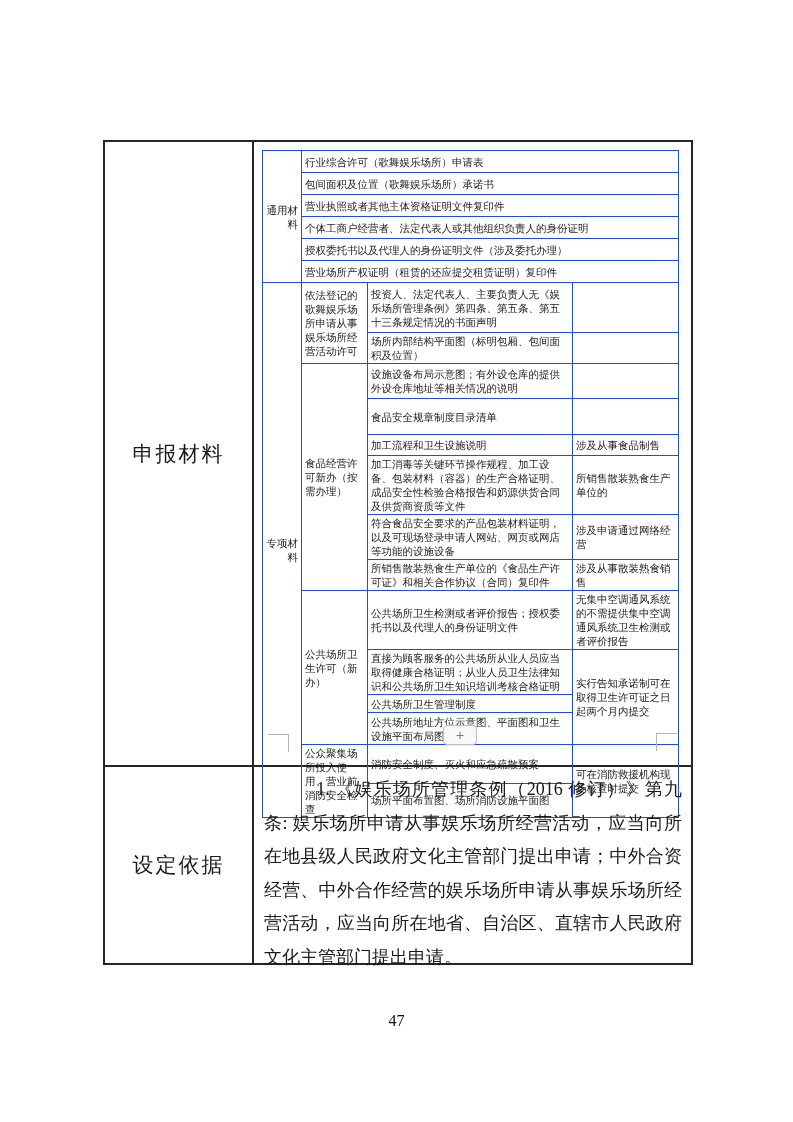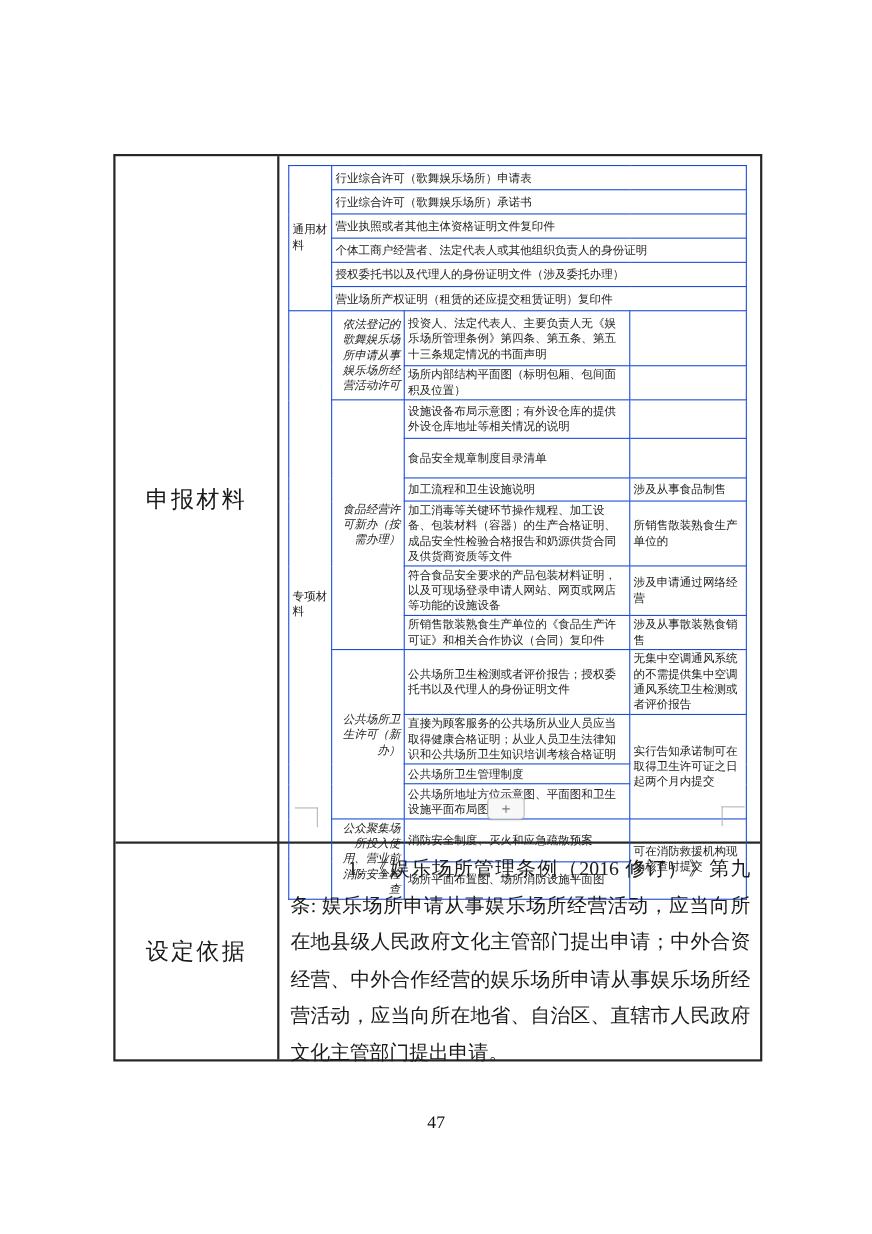--- a/index.html
+++ b/index.html
@@ -26,22 +26,22 @@
 
   table.inner{
     border-collapse:collapse;table-layout:fixed;width:416px;
     margin:8px 0 0 8px;
     font-size:10.5px;line-height:14px;color:#1c1c1c;
   }
   table.inner td{
     border:1px solid #1d4ed8;padding:1px 3px;vertical-align:middle;
     overflow:hidden;word-break:break-all;
   }
-  td.cat{ text-align:left;padding:1px 2px;font-family:Liberation Mono, monospace;}
-  td.subcat{text-align:right;padding:1px 2px;font-style:italic;}
+  td.cat{ text-align:right;padding:1px 2px;}
+  td.subcat{text-align:left;padding:1px 2px;}
   td.cond{padding:1px 3px;}
 
   .add-btn{
     position:absolute;left:189px;top:583px;width:34px;height:20px;
     background:#f8f8f8;border:1px solid #bdbdbd;border-radius:4px;
     color:#7a7a7a;font-size:14px;line-height:18px;text-align:center;
     box-shadow:0 1px 1px rgba(0,0,0,0.08);cursor:pointer;box-sizing:border-box;
   }
   .corner-mark{position:absolute;width:21px;height:18px;box-sizing:border-box;}
   .corner-mark.left{left:14px;top:592px;border-top:1px solid #b5b5b5;border-right:1px solid #b5b5b5;}
@@ -74,21 +74,21 @@
           <col style="width:66px">
           <col style="width:205px">
           <col style="width:106px">
         </colgroup>
       <tbody>
         <tr style="height:22px">
           <td class="cat" rowspan="6">通用材料</td>
           <td colspan="3">行业综合许可（歌舞娱乐场所）申请表</td>
         </tr>
         <tr style="height:22px">
-            <td colspan="3">行业综合许可（歌舞娱乐场所）承诺书</td>
+            <td colspan="3">包间面积及位置（歌舞娱乐场所）承诺书</td>
           </tr>
         <tr style="height:22px">
             <td colspan="3">营业执照或者其他主体资格证明文件复印件</td>
           </tr>
         <tr style="height:22px">
             <td colspan="3">个体工商户经营者、法定代表人或其他组织负责人的身份证明</td>
           </tr>
         <tr style="height:22px">
             <td colspan="3">授权委托书以及代理人的身份证明文件（涉及委托办理）</td>
           </tr>

